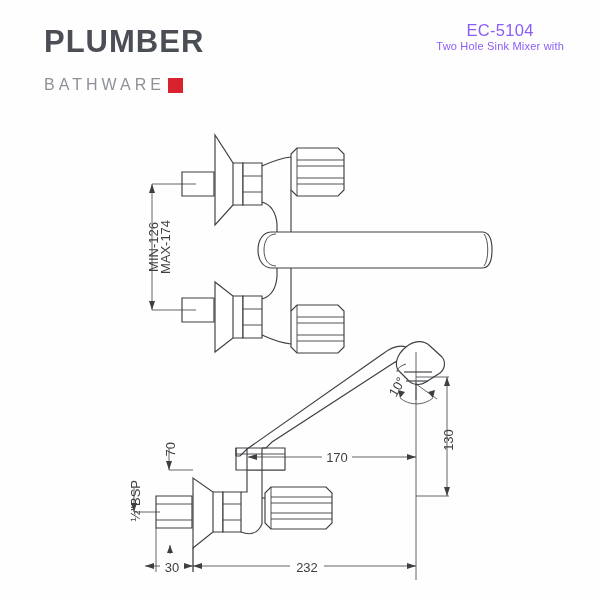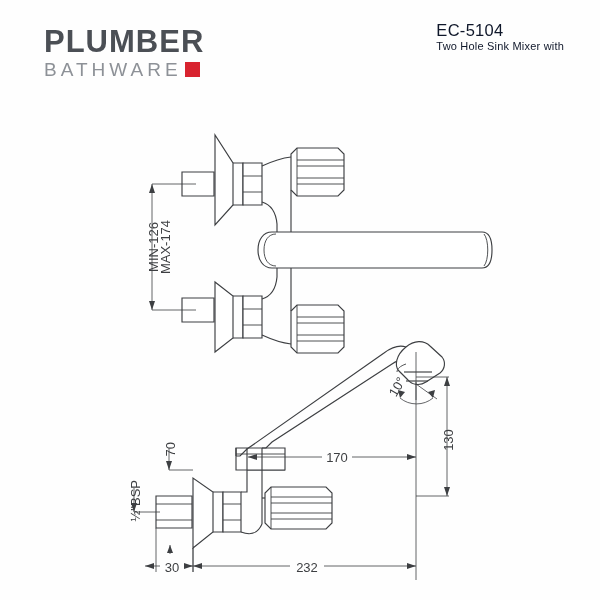--- a/index.html
+++ b/index.html
@@ -36,42 +36,42 @@
   .brand-top {
     font-size: 31px;
     font-weight: bold;
     letter-spacing: 1.0px;
     color: #4b4f55;
     line-height: 1;
     display: flex;
     align-items: center;
   }
   .brand-bottom {
-    margin-top: 3px;
-    font-size: 19px;
+    margin-top: 20px;
+    font-size: 16px;
     letter-spacing: 4.0px;
     color: #8d9197;
     line-height: 1;
     display: flex;
     align-items: center;
   }
   .brand-swatch {
     display: inline-block;
     width: 15px;
     height: 15px;
     background: #d8232f;
     margin-left: 3px;
   }
 
   .title-block {
     position: absolute;
     right: 36px;
     top: 20px;
-    text-align: left;
-    color: #0f172a;
+    text-align: center;
+    color: #8b5cf6;
     line-height: 1.22;
   }
   .title-code {
     font-size: 16.5px;
     letter-spacing: 0.3px;
   }
   .title-line {
     font-size: 11px;
     letter-spacing: 0.2px;
   }

